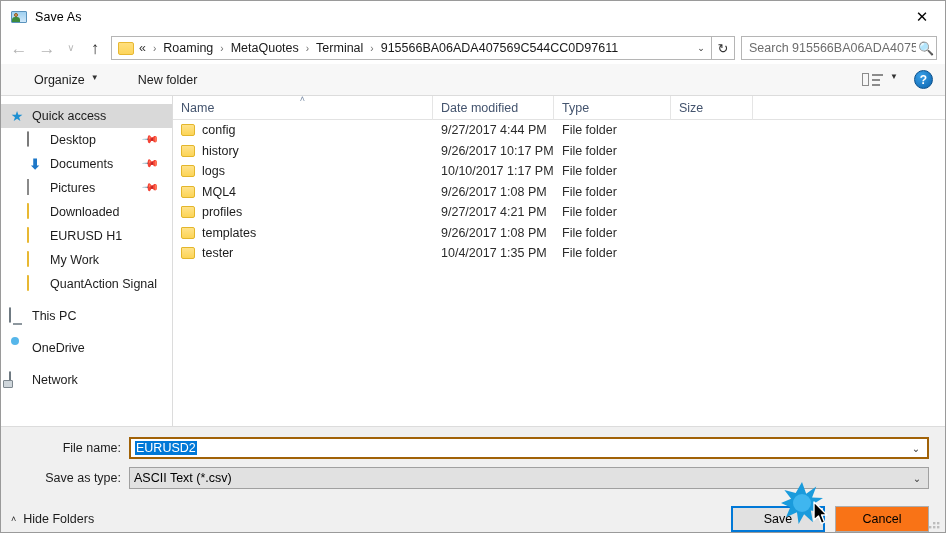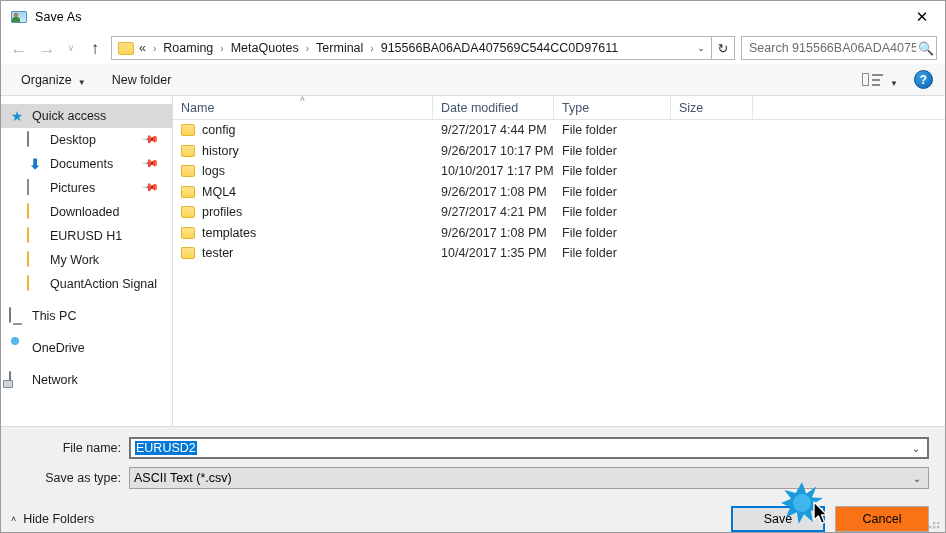--- a/index.html
+++ b/index.html
@@ -118,22 +118,22 @@
   
   .toolbar {
     height: 32px; min-height: 32px;
     background: #f7f7f7;
     border-bottom: 1px solid #dcdcdc;
     display: flex; align-items: center;
     padding-left: 14px;
   }
   .tb-item {
     font-size: 12.5px; color: #1c1c1c;
-    display: flex; align-items: flex-end; gap: 6px;
-    padding: 3px 6px; margin-right: 14px;
+    display: flex; align-items: flex-start; gap: 6px;
+    padding: 3px 6px; margin-right: 14px; margin-left: 13px;
   }
   .tb-caret { font-size: 8px; color: #333; }
   .tb-right { margin-left: auto; display: flex; align-items: center; padding-right: 12px; gap: 10px; }
   .view-icon {
     width: 22px; height: 16px; position: relative;
   }
   .view-icon .vi-box {
     position: absolute; left: 0; top: 1px; width: 7px; height: 13px;
     border: 1px solid #8b8b8b;
   }
@@ -285,21 +285,21 @@
   .formlabel {
     width: 128px; text-align: right; padding-right: 8px;
     font-size: 12.5px; color: #1c1c1c;
   }
   .combo {
     flex: 1 1 auto; height: 22px;
     display: flex; align-items: center;
     background: #fff; border: 1px solid #7a7a7a;
     min-width: 0;
   }
-  .combo.focused { border: 2px solid #737373; }
+  .combo.focused { border: 2px solid #a16207; }
   .combo.grey { background: #e1e1e1; border: 1px solid #a0a0a0; }
   .combo .val {
     flex: 1 1 auto; font-size: 12.5px; color: #000;
     padding-left: 4px; white-space: nowrap; overflow: hidden;
   }
   .combo .val .sel { background: #0078d7; color: #fff; padding: 1px 1px; }
   .combo .arrow {
     width: 22px; text-align: center; font-size: 10px; color: #3a3a3a; flex: none;
   }
   .btnrow {

